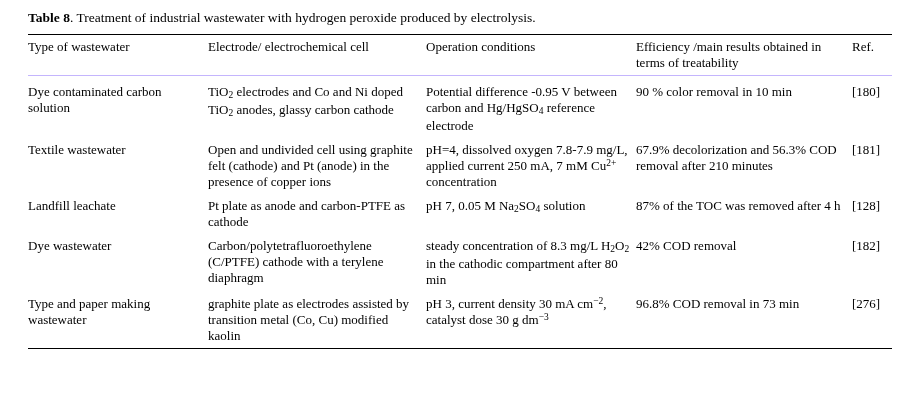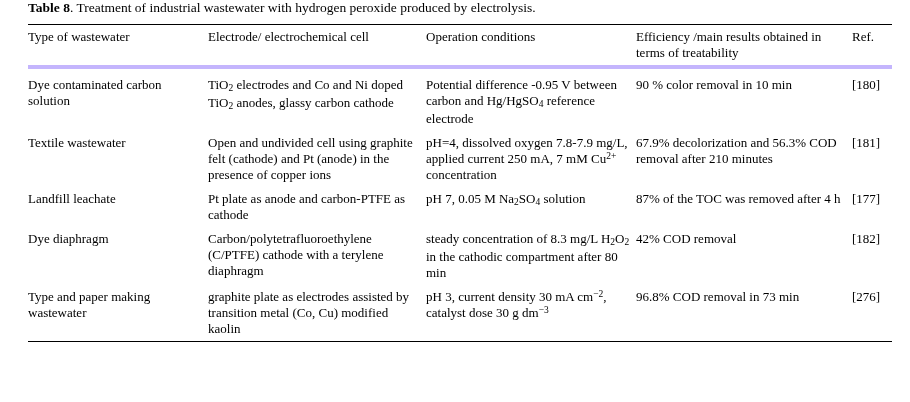--- a/index.html
+++ b/index.html
@@ -12,21 +12,21 @@
     height: 402px;
     font-family: "Liberation Serif", serif;
     color: #000000;
     overflow: hidden;
   }
   .page {
     width: 910px;
     height: 360px;
     position: relative;
     box-sizing: border-box;
-    padding: 0 14px 0 28px;
+    padding: 10px 14px 0 28px;
   }
   .caption {
     font-size: 13.5px;
     line-height: 1.25;
     margin: 0 0 7px 0;
     white-space: nowrap;
   }
   .caption .lbl {
     font-weight: bold;
   }
@@ -44,21 +44,21 @@
     line-height: 1.23;
   }
   thead th {
     padding-top: 4px;
     padding-bottom: 5px;
   }
   .rule-top td, .rule-top th {
     border-top: 1.3px solid #000;
   }
   .rule-mid td, .rule-mid th {
-    border-bottom: 4px solid #c4b5fd;
+    border-bottom: 1px solid #c4b5fd;
   }
   .rule-bottom td {
     border-bottom: 1.3px solid #000;
   }
   tbody tr td {
     padding-top: 9px;
     padding-bottom: 3px;
   }
   tbody tr:first-child td {
     padding-top: 8px;
@@ -110,24 +110,24 @@
           <td>Open and undivided cell using graphite felt (cathode) and Pt (anode) in the presence of copper ions</td>
           <td>pH=4, dissolved oxygen 7.8-7.9 mg/L, applied current 250 mA, 7 mM Cu<sup>2+</sup> concentration</td>
           <td>67.9% decolorization and 56.3% COD removal after 210 minutes</td>
           <td>[181]</td>
         </tr>
         <tr>
           <td>Landfill leachate</td>
           <td>Pt plate as anode and carbon-PTFE as cathode</td>
           <td>pH 7, 0.05 M Na<sub>2</sub>SO<sub>4</sub> solution</td>
           <td>87% of the TOC was removed after 4 h</td>
-          <td>[177]</td>
+          <td>[128]</td>
         </tr>
         <tr>
-          <td>Dye diaphragm</td>
+          <td>Dye wastewater</td>
           <td>Carbon/polytetrafluoroethylene (C/PTFE) cathode with a terylene diaphragm</td>
           <td>steady concentration of 8.3 mg/L H<sub>2</sub>O<sub>2</sub> in the cathodic compartment after 80 min</td>
           <td>42% COD removal</td>
           <td>[182]</td>
         </tr>
         <tr class="rule-bottom">
           <td>Type and paper making wastewater</td>
           <td>graphite plate as electrodes assisted by transition metal (Co, Cu) modified kaolin</td>
           <td>pH 3, current density 30 mA cm<sup>−2</sup>, catalyst dose 30 g dm<sup>−3</sup></td>
           <td>96.8% COD removal in 73 min</td>

